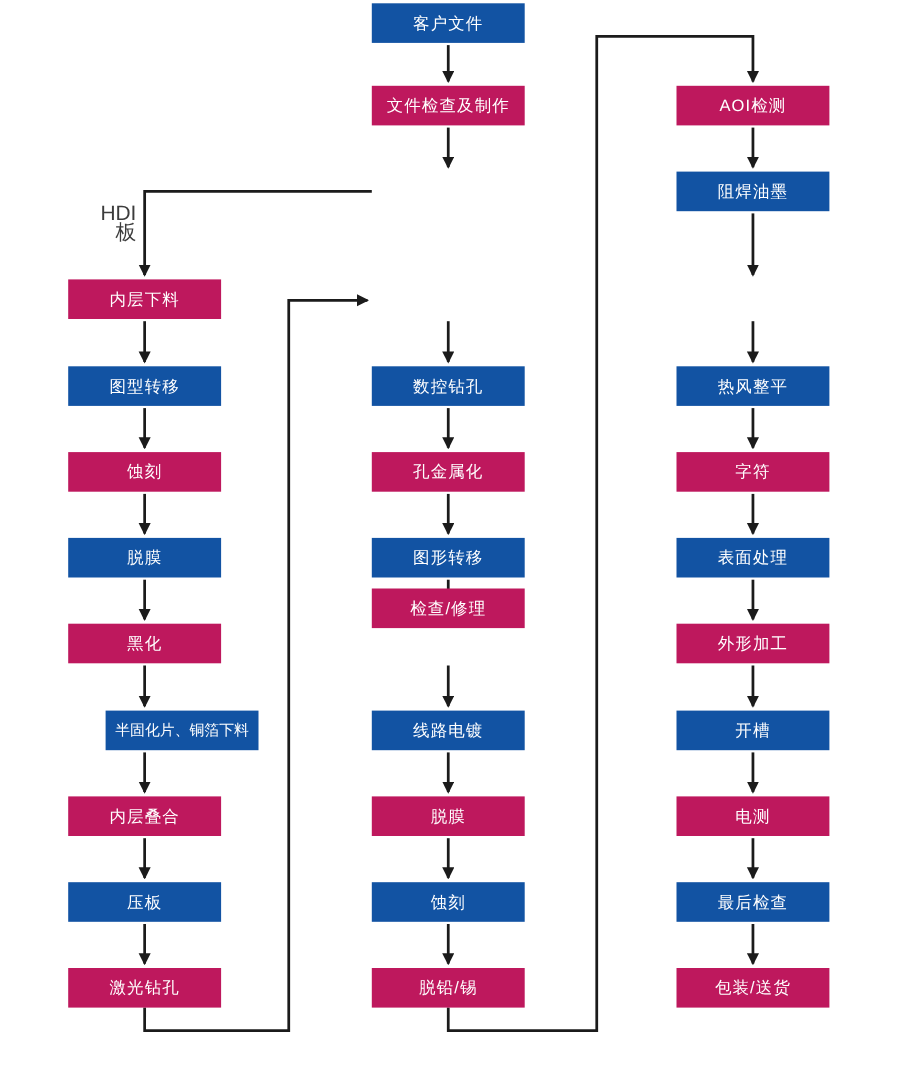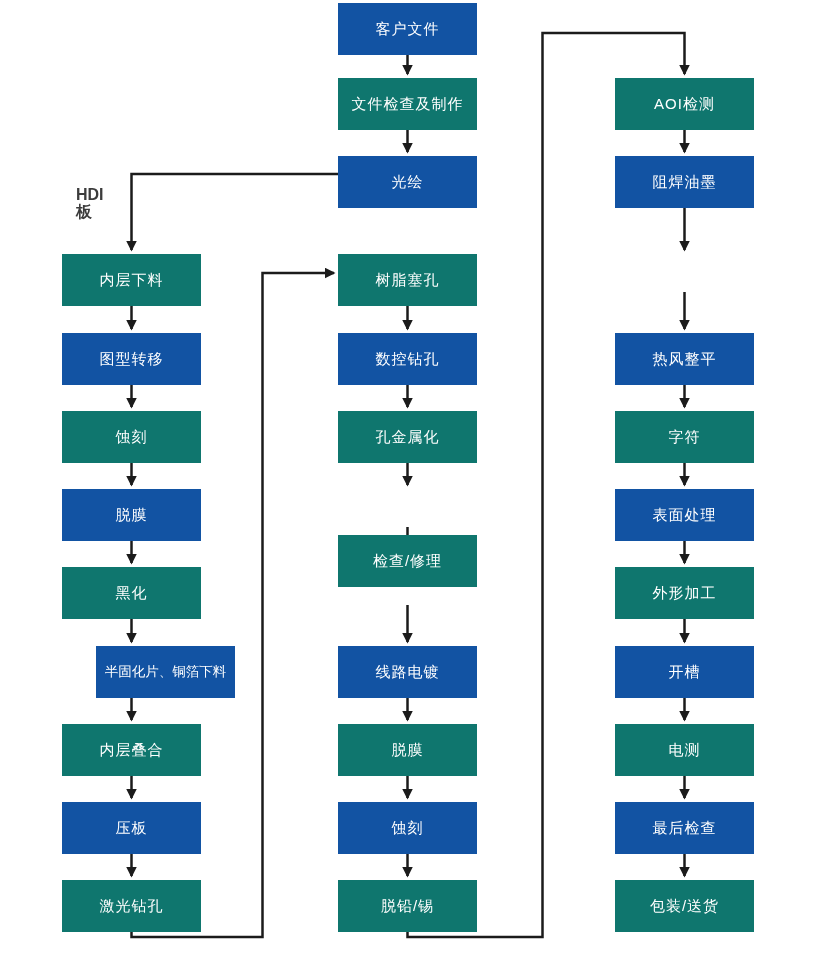--- a/index.html
+++ b/index.html
@@ -18,43 +18,42 @@
   .connector-layer {
     position: absolute;
     left: 0;
     top: 0;
     width: 817px;
     height: 968px;
   }
   .node {
     position: absolute;
     width: 139px;
-    height: 52px;
+    height: 36px;
     display: flex;
     align-items: center;
     justify-content: center;
     color: #ffffff;
     font-size: 15px;
     letter-spacing: 1px;
     white-space: nowrap;
     box-sizing: border-box;
   }
-  .node.red  { background: #0f766e; }
+  .node.red  { background: #be185d; }
   .node.blue { background: #1253a3; }
   .node.wide-text { font-size: 13.5px; letter-spacing: 0; margin-left: 34px; }
   .hdi-label {
     position: absolute;
     left: 76px;
     top: 186px;
     width: 48px;
-    text-align: left;
+    text-align: right;
     color: #3c3c3c;
-    font-size: 16px;
+    font-size: 19px;
     line-height: 17px;
-    font-weight: bold;
   }
 </style>
 </head>
 <body>
 
 <div class="canvas">
 
   <svg class="connector-layer" width="817" height="968" viewBox="0 0 817 968" fill="none">
     <defs>
       <marker id="ah" markerWidth="11" markerHeight="12" refX="9.5" refY="5.5" orient="auto" markerUnits="userSpaceOnUse">
@@ -102,24 +101,23 @@
     </g>
   </svg>
 
   <div class="hdi-label">
     <div>HDI</div>
     <div>板</div>
   </div>
 
   <div class="node blue" style="left:338px;top:3px">客户文件</div>
   <div class="node red" style="left:338px;top:78px">文件检查及制作</div>
-  <div class="node blue" style="left:338px;top:156px">光绘</div>
-  <div class="node red" style="left:338px;top:254px">树脂塞孔</div>
   <div class="node blue" style="left:338px;top:333px">数控钻孔</div>
   <div class="node red" style="left:338px;top:411px">孔金属化</div>
+  <div class="node blue" style="left:338px;top:489px">图形转移</div>
   <div class="node red" style="left:338px;top:535px">检查/修理</div>
   <div class="node blue" style="left:338px;top:646px">线路电镀</div>
   <div class="node red" style="left:338px;top:724px">脱膜</div>
   <div class="node blue" style="left:338px;top:802px">蚀刻</div>
   <div class="node red" style="left:338px;top:880px">脱铅/锡</div>
 
   <div class="node red" style="left:62px;top:254px">内层下料</div>
   <div class="node blue" style="left:62px;top:333px">图型转移</div>
   <div class="node red" style="left:62px;top:411px">蚀刻</div>
   <div class="node blue" style="left:62px;top:489px">脱膜</div>

